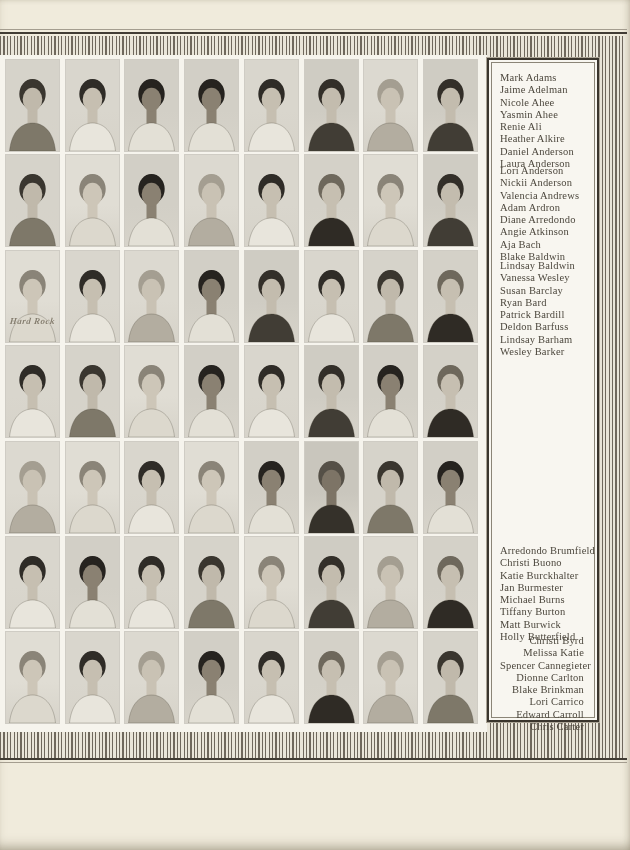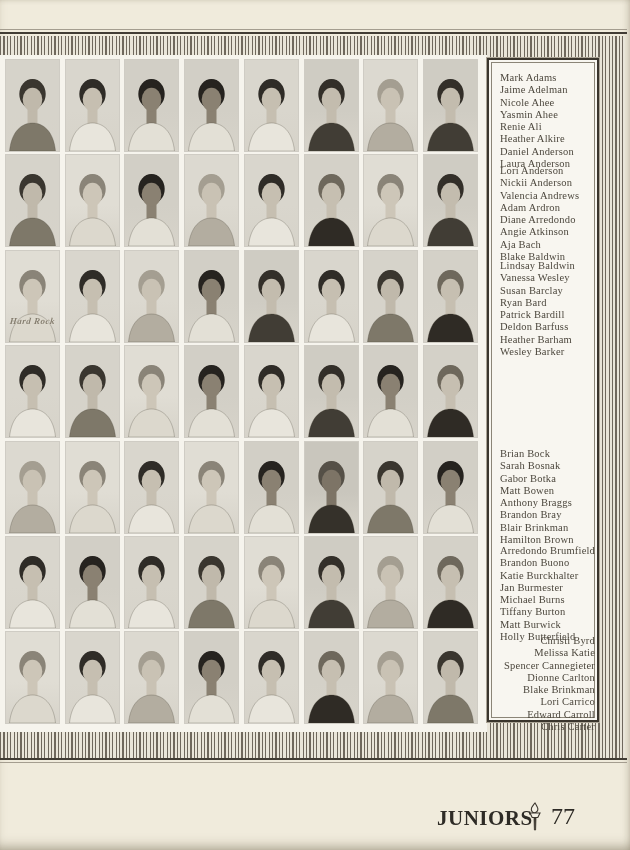--- a/index.html
+++ b/index.html
@@ -40,21 +40,21 @@
   }
   .names-box{
     position:absolute;left:487px;top:58px;width:112px;height:664px;
     background:#f8f6f0;border:2px solid #3a352d;
     box-shadow:0 0 0 1px #aaa395;box-sizing:border-box;
   }
   .names-inner{
     position:absolute;left:2px;top:2px;right:2px;bottom:2px;
     border:1px solid #8b8577;
   }
-  .name-group{position:absolute;left:11px;right:2px;}
+  .name-group{position:absolute;left:11px;right:13px;}
   .name-line{
     font-size:10.5px;line-height:12.3px;color:#4c473d;
     letter-spacing:.2px;white-space:nowrap;
   }
   .footer{position:absolute;left:0;top:796px;width:630px;height:54px;}
   .section-title{
     position:absolute;left:437px;top:10px;
     font-size:21px;font-weight:bold;color:#2e2b26;letter-spacing:.5px;
   }
   .page-number{
@@ -602,60 +602,39 @@
         <div class="name-line">Aja Bach</div>
         <div class="name-line">Blake Baldwin</div>
       </div>
       <div class="name-group" style="top: 200px;">
         <div class="name-line">Lindsay Baldwin</div>
         <div class="name-line">Vanessa Wesley</div>
         <div class="name-line">Susan Barclay</div>
         <div class="name-line">Ryan Bard</div>
         <div class="name-line">Patrick Bardill</div>
         <div class="name-line">Deldon Barfuss</div>
-        <div class="name-line">Heather Barham</div>
+        <div class="name-line">Lindsay Barham</div>
         <div class="name-line">Wesley Barker</div>
-      </div>
-      <div class="name-group" style="top: 388px;">
-        <div class="name-line">Brian Bock</div>
-        <div class="name-line">Sarah Bosnak</div>
-        <div class="name-line">Gabor Botka</div>
-        <div class="name-line">Matt Bowen</div>
-        <div class="name-line">Anthony Braggs</div>
-        <div class="name-line">Brandon Bray</div>
-        <div class="name-line">Blair Brinkman</div>
-        <div class="name-line">Hamilton Brown</div>
       </div>
       <div class="name-group" style="top: 485px;">
         <div class="name-line">Arredondo Brumfield</div>
-        <div class="name-line">Brandon Buono</div>
+        <div class="name-line">Christi Buono</div>
         <div class="name-line">Katie Burckhalter</div>
         <div class="name-line">Jan Burmester</div>
         <div class="name-line">Michael Burns</div>
         <div class="name-line">Tiffany Burton</div>
         <div class="name-line">Matt Burwick</div>
         <div class="name-line">Holly Butterfield</div>
       </div>
       <div class="name-group" style="top: 575px; text-align: right;">
         <div class="name-line">Christi Byrd</div>
         <div class="name-line">Melissa Katie</div>
         <div class="name-line">Spencer Cannegieter</div>
         <div class="name-line">Dionne Carlton</div>
         <div class="name-line">Blake Brinkman</div>
         <div class="name-line">Lori Carrico</div>
         <div class="name-line">Edward Carroll</div>
         <div class="name-line">Chris Carter</div>
       </div>
     </div>
 
-  <div class="footer">
-    <div class="section-title">JUNIORS</div>
-    <span class="torch-icon">
-      <svg width="20" height="30" viewBox="0 0 20 30">
-        <path d="M10 1 C7.5 4 5.5 5.5 6.5 8.5 C7.2 10.5 9 11 10.5 10.5 C12.5 9.8 13.5 7.5 12.5 5.5 C11.8 4 11 2.5 10 1 Z" fill="#f3efe3" stroke="#3a352d" stroke-width="1.1"></path>
-        <path d="M5 11 L15 11 L12.8 15.5 L7.2 15.5 Z" fill="#f3efe3" stroke="#3a352d" stroke-width="1.1"></path>
-        <path d="M9 15.5 L11 15.5 L10.6 28 L9.4 28 Z" fill="#3a352d" stroke="#3a352d" stroke-width="0.8"></path>
-      </svg>
-    </span>
-    <div class="page-number">77</div>
-  </div>
 
 </div>
 
 </body></html>

